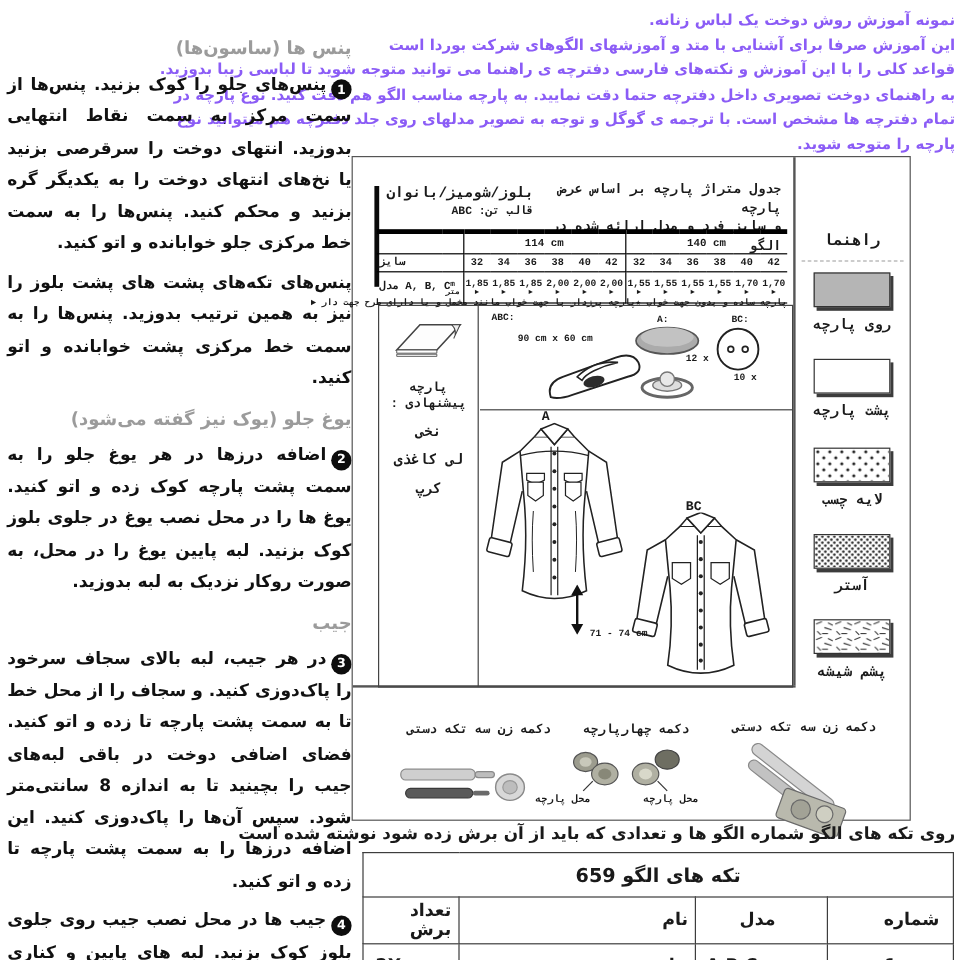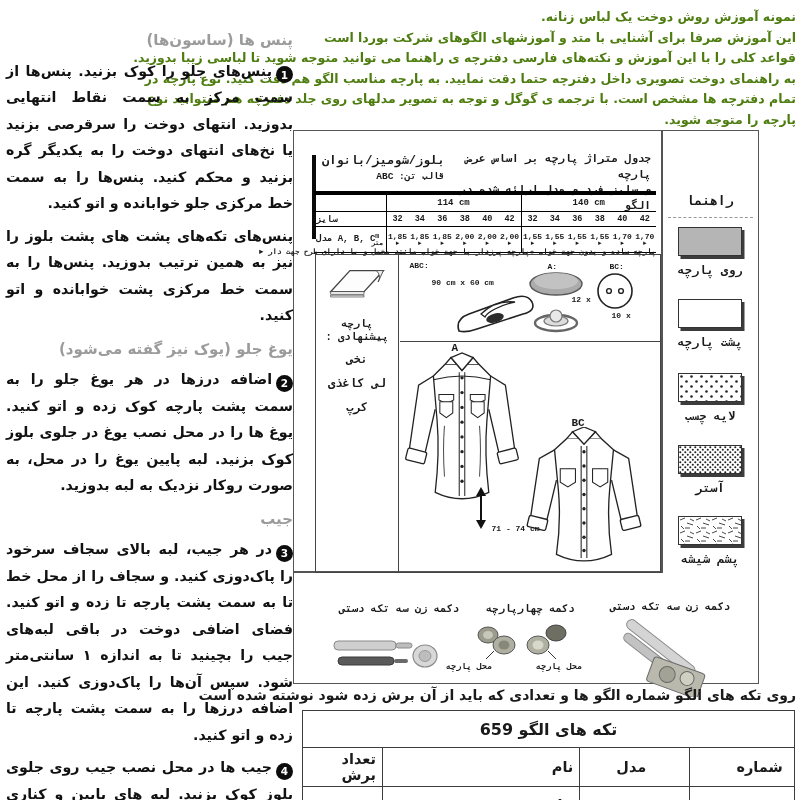--- a/index.html
+++ b/index.html
@@ -1,20 +1,20 @@
 <!DOCTYPE html>
 <html><head>
 <meta charset="utf-8">
 <style>
   html,body{margin:0;padding:0;background:#e8e8e8;}
   .page{position:relative;width:800px;height:800px;background:#fff;overflow:hidden;
         font-family:"DejaVu Sans",sans-serif;color:#1a1a1a;}
   
   .intro{position:absolute;top:7px;left:296px;width:500px;direction:rtl;
-         font-weight:bold;font-size:12.5px;line-height:20.5px;white-space:nowrap;color:#4d7c0f;}
+         font-weight:bold;font-size:12.5px;line-height:20.5px;white-space:nowrap;color:#8b5cf6;}
   
   .leftcol{position:absolute;top:20px;left:6px;width:287px;direction:rtl;text-align:justify;
            font-weight:bold;font-size:14.2px;line-height:26.5px;color:#111;}
   .leftcol .h{color:#9b9b9b;font-size:15px;margin:7px 0 4px;text-align:right;}
   .leftcol p{margin:0 0 6px;}
   .num{display:inline-flex;width:17px;height:17px;border-radius:50%;background:#0d0d0d;color:#fff;
        font-size:10.5px;align-items:center;justify-content:center;margin-left:4px;
        vertical-align:-3px;direction:ltr;flex:0 0 auto;}
   
   .cont{position:absolute;left:293px;top:130px;width:464px;height:552px;border:1.5px solid #555;
@@ -94,21 +94,21 @@
     <div>پارچه را متوجه شوید.</div>
   </div>
 
   <div class="leftcol">
     <div class="h">پنس ها (ساسون‌ها)</div>
     <p><span class="num">1</span><span>پنس‌های جلو را کوک بزنید. پنس‌ها از سمت مرکز به سمت نقاط انتهایی بدوزید. انتهای دوخت را سرقرصی بزنید یا نخ‌های انتهای دوخت را به یکدیگر گره بزنید و محکم کنید. پنس‌ها را به سمت خط مرکزی جلو خوابانده و اتو کنید.</span></p>
     <p>پنس‌های تکه‌های پشت های پشت بلوز را نیز به همین ترتیب بدوزید. پنس‌ها را به سمت خط مرکزی پشت خوابانده و اتو کنید.</p>
     <div class="h">یوغ جلو (یوک نیز گفته می‌شود)</div>
     <p><span class="num">2</span><span>اضافه درزها در هر یوغ جلو را به سمت پشت پارچه کوک زده و اتو کنید. یوغ ها را در محل نصب یوغ در جلوی بلوز کوک بزنید. لبه پایین یوغ را در محل، به صورت روکار نزدیک به لبه بدوزید.</span></p>
     <div class="h">جیب</div>
-    <p><span class="num">3</span><span>در هر جیب، لبه بالای سجاف سرخود را پاک‌دوزی کنید. و سجاف را از محل خط تا به سمت پشت پارچه تا زده و اتو کنید. فضای اضافی دوخت در باقی لبه‌های جیب را بچینید تا به اندازه ۱ سانتی‌متر شود. سپس آن‌ها را پاک‌دوزی کنید. این اضافه درزها را به سمت پشت پارچه تا زده و اتو کنید.</span></p>
+    <p><span class="num">3</span><span>در هر جیب، لبه بالای سجاف سرخود را پاک‌دوزی کنید. و سجاف را از محل خط تا به سمت پشت پارچه تا زده و اتو کنید. فضای اضافی دوخت در باقی لبه‌های جیب را بچینید تا به اندازه 8 سانتی‌متر شود. سپس آن‌ها را پاک‌دوزی کنید. این اضافه درزها را به سمت پشت پارچه تا زده و اتو کنید.</span></p>
     <p><span class="num">4</span><span>جیب ها در محل نصب جیب روی جلوی بلوز کوک بزنید. لبه های پایین و کناری جیب را در محل، به صورت روکار نزدیک به لبه بدوزید. نخ‌های انتهای دوخت را گره زده و محکم کنید.</span></p>
 
   </div>
 
   <div class="cont">
     <div class="vline"></div>
     <div class="bandline"></div>
 
     <div class="bar"></div>
     <div class="prod">

